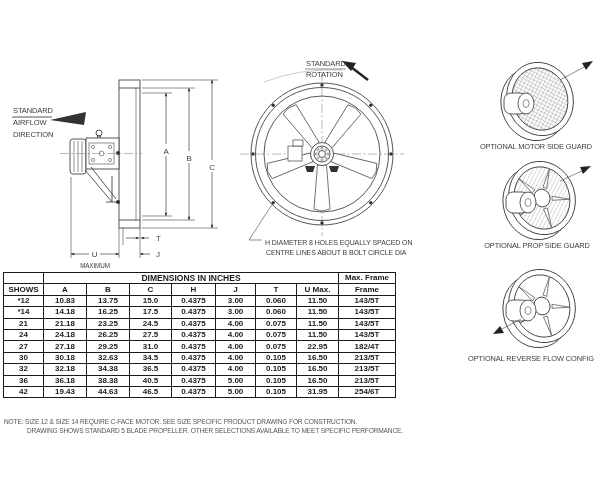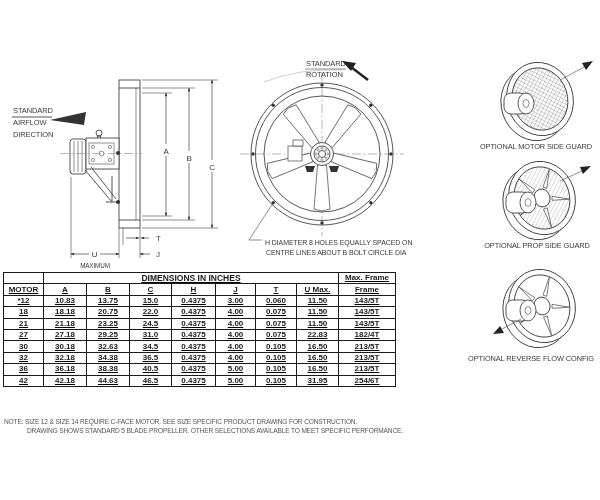--- a/index.html
+++ b/index.html
@@ -9,21 +9,21 @@
   }
   #drawing{position:absolute;left:0;top:0;}
   svg text{font-family:"Liberation Sans", sans-serif;fill:#3a3a3a;letter-spacing:-0.1px;}
   .ann{font-size:7.5px;}
   .dimletter{font-size:8px;}
   .small{font-size:6.3px;}
   .note-ann{font-size:7px;}
   .optlabel{font-size:7.4px;text-anchor:middle;}
 
   .table-wrap{position:absolute;left:3px;top:272px;}
-  table{border-collapse:collapse;table-layout:fixed;background:#fff;text-decoration:underline;}
+  table{border-collapse:collapse;table-layout:fixed;background:#fff;}
   table{border:1.5px solid #1a1a1a;}
   th,td{
     border:1px solid #1a1a1a;
     font-size:8px;font-weight:bold;color:#1a1a1a;
     text-align:center;vertical-align:middle;
     height:10.4px;padding:0;line-height:10px;overflow:hidden;white-space:nowrap;
   }
   th.title-cell{font-size:8.5px;}
   .notes{position:absolute;left:4px;top:418px;width:360px;color:#555;
     font-size:6.6px;line-height:8.6px;letter-spacing:-0.15px;white-space:nowrap;}
@@ -282,21 +282,21 @@
         <col style="width:42px">
       <col style="width:57px">
     </colgroup>
     <thead>
       <tr>
         <th></th>
         <th class="title-cell" colspan="7">DIMENSIONS IN INCHES</th>
         <th>Max. Frame</th>
       </tr>
       <tr>
-        <th>MOTOR</th>
+        <th>SHOWS</th>
         <th>A</th>
         <th>B</th>
         <th>C</th>
         <th>H</th>
         <th>J</th>
         <th>T</th>
         <th>U  Max.</th>
         <th>Frame</th>
       </tr>
     </thead>
@@ -307,56 +307,67 @@
           <td>10.83</td>
           <td>13.75</td>
           <td>15.0</td>
           <td>0.4375</td>
           <td>3.00</td>
           <td>0.060</td>
           <td>11.50</td>
           <td>143/5T</td>
         </tr>
 
-
-
-        <tr>
-          <td>18</td>
-          <td>18.18</td>
-          <td>20.75</td>
-          <td>22.0</td>
+        <tr>
+          <td>*14</td>
+          <td>14.18</td>
+          <td>16.25</td>
+          <td>17.5</td>
+          <td>0.4375</td>
+          <td>3.00</td>
+          <td>0.060</td>
+          <td>11.50</td>
+          <td>143/5T</td>
+        </tr>
+
+
+
+        <tr>
+          <td>21</td>
+          <td>21.18</td>
+          <td>23.25</td>
+          <td>24.5</td>
           <td>0.4375</td>
           <td>4.00</td>
           <td>0.075</td>
           <td>11.50</td>
           <td>143/5T</td>
         </tr>
 
         <tr>
-          <td>21</td>
-          <td>21.18</td>
-          <td>23.25</td>
-          <td>24.5</td>
+          <td>24</td>
+          <td>24.18</td>
+          <td>26.25</td>
+          <td>27.5</td>
           <td>0.4375</td>
           <td>4.00</td>
           <td>0.075</td>
           <td>11.50</td>
           <td>143/5T</td>
         </tr>
 
-
         <tr>
           <td>27</td>
           <td>27.18</td>
           <td>29.25</td>
           <td>31.0</td>
           <td>0.4375</td>
           <td>4.00</td>
           <td>0.075</td>
-          <td>22.83</td>
+          <td>22.95</td>
           <td>182/4T</td>
         </tr>
 
         <tr>
           <td>30</td>
           <td>30.18</td>
           <td>32.63</td>
           <td>34.5</td>
           <td>0.4375</td>
           <td>4.00</td>
@@ -384,21 +395,21 @@
           <td>40.5</td>
           <td>0.4375</td>
           <td>5.00</td>
           <td>0.105</td>
           <td>16.50</td>
           <td>213/5T</td>
         </tr>
 
         <tr>
           <td>42</td>
-          <td>42.18</td>
+          <td>19.43</td>
           <td>44.63</td>
           <td>46.5</td>
           <td>0.4375</td>
           <td>5.00</td>
           <td>0.105</td>
           <td>31.95</td>
           <td>254/6T</td>
         </tr>
       </tbody>
   </table>

